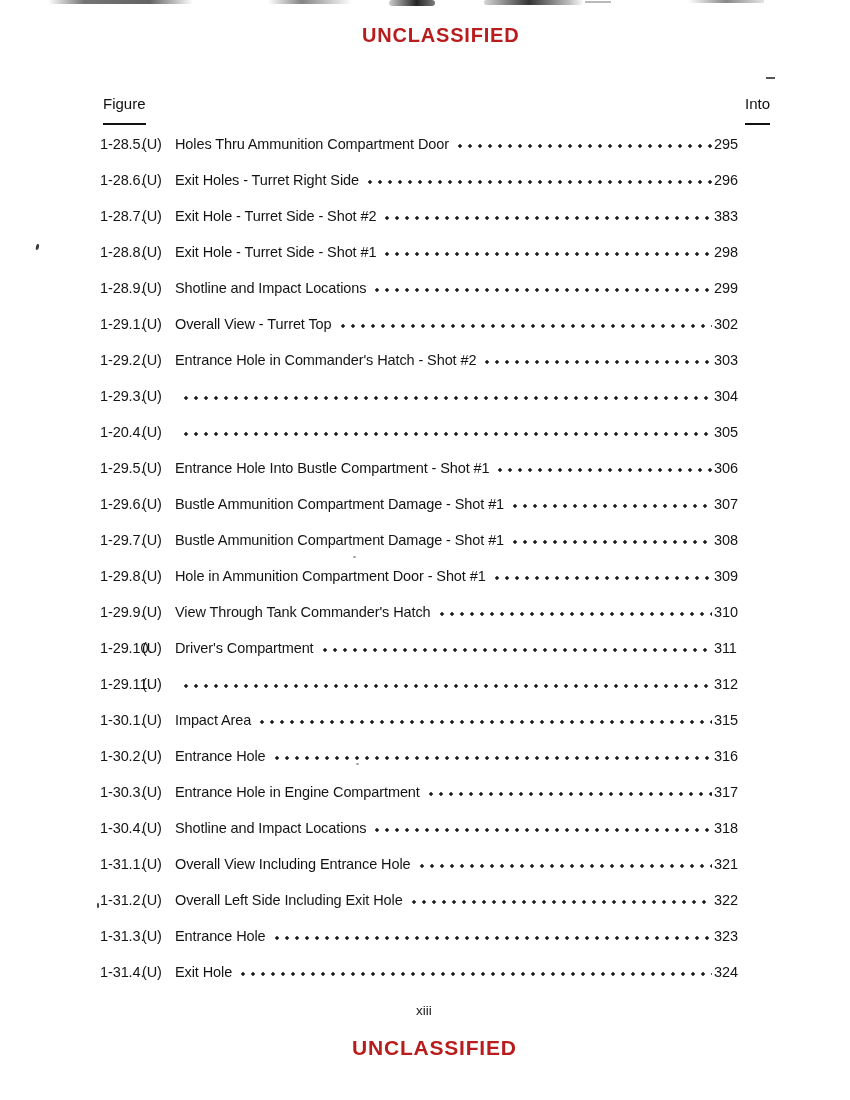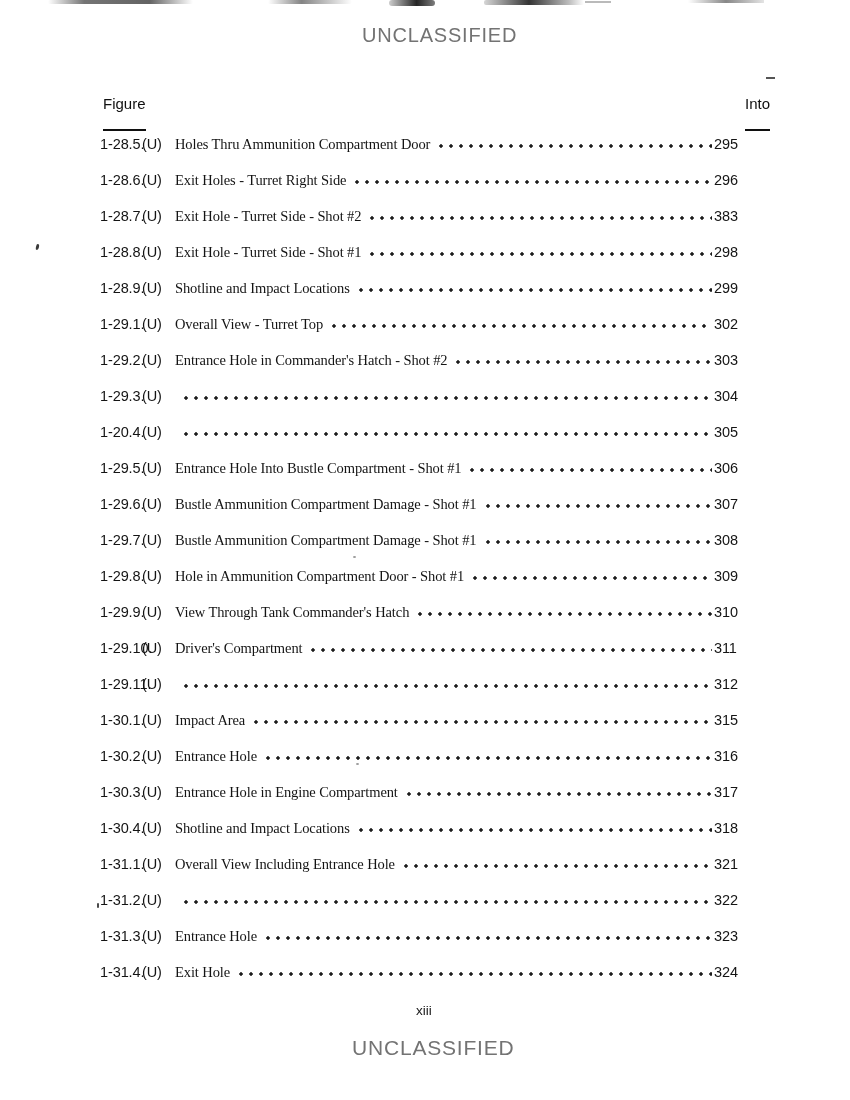--- a/index.html
+++ b/index.html
@@ -25,24 +25,24 @@
   .s6 { left: 688px; top: 0; width: 76px; height: 3px; background: linear-gradient(90deg, rgba(120,120,120,0), rgba(85,85,85,.7) 50%, rgba(120,120,120,.2)); }
   .speck-comma { left: 36px; top: 244px; width: 3px; height: 6px; background: #3a3a3a; border-radius: 50% 50% 60% 40%; transform: rotate(12deg); }
   .speck-dash { left: 766px; top: 77px; width: 9px; height: 2px; background: #555; }
   .speck-apos { left: 97px; top: 903px; width: 2px; height: 5px; background: #4a4a4a; border-radius: 1px; }
   .speck-dot1 { left: 353px; top: 556px; width: 3px; height: 2px; background: #9a9a9a; border-radius: 50%; }
   .speck-dot2 { left: 356px; top: 763px; width: 3px; height: 2px; background: #9a9a9a; border-radius: 50%; }
 
   
   .banner {
     position: absolute;
-    font-weight: normal;
+    font-weight: bold;
     font-size: 20px;
     letter-spacing: 0.8px;
-    color: #737373;
+    color: #b91c1c;
   }
   .banner-top { left: 362px; top: 24px; }
   .banner-bottom { left: 352px; top: 1036px; font-size: 21px; }
 
   .folio {
     position: absolute;
     left: 416px;
     top: 1003px;
     font-size: 13.5px;
     color: #1a1a1a;
@@ -54,42 +54,42 @@
     left: 103px;
     right: 80px;
     top: 95px;
     display: flex;
     justify-content: space-between;
     font-size: 15px;
     color: #101010;
   }
   .toc-header span {
     border-bottom: 2px solid #101010;
-    padding-bottom: 17px;
+    padding-bottom: 11px;
   }
 
   
   .toc-list {
     position: absolute;
     left: 100px;
     right: 80px;
     top: 126px;
   }
   .toc-row {
     display: flex;
     align-items: baseline;
     height: 36px;
     line-height: 36px;
     font-size: 14.5px;
     letter-spacing: -0.1px;
     white-space: nowrap;
   }
   .fig-num { width: 42px; flex: none; }
   .class-mark { width: 33px; flex: none; }
-  .fig-title { flex: none; font-family: Liberation Serif, serif; }
+  .fig-title { flex: none; }
   .leader {
     flex: 1 1 auto;
     height: 13px;
     margin-left: 9px;
     margin-right: 2px;
     background-image: radial-gradient(circle at 2px 2px, #1c1c1c 1.45px, rgba(0,0,0,0) 1.95px);
     background-size: 10px 4px;
     background-repeat: repeat-x;
     background-position: left bottom 1px;
   }
@@ -286,20 +286,21 @@
       <span class="fig-num">1-31.1.</span>
       <span class="class-mark">(U)</span>
       <span class="fig-title">Overall View Including Entrance Hole</span>
       <span class="leader"></span>
       <span class="page-num">321</span>
     </div>
 
     <div class="toc-row">
       <span class="fig-num">1-31.2.</span>
       <span class="class-mark">(U)</span>
+      <span class="fig-title">Overall Left Side Including Exit Hole</span>
       <span class="leader"></span>
       <span class="page-num">322</span>
     </div>
 
     <div class="toc-row">
       <span class="fig-num">1-31.3.</span>
       <span class="class-mark">(U)</span>
       <span class="fig-title">Entrance Hole</span>
       <span class="leader"></span>
       <span class="page-num">323</span>

